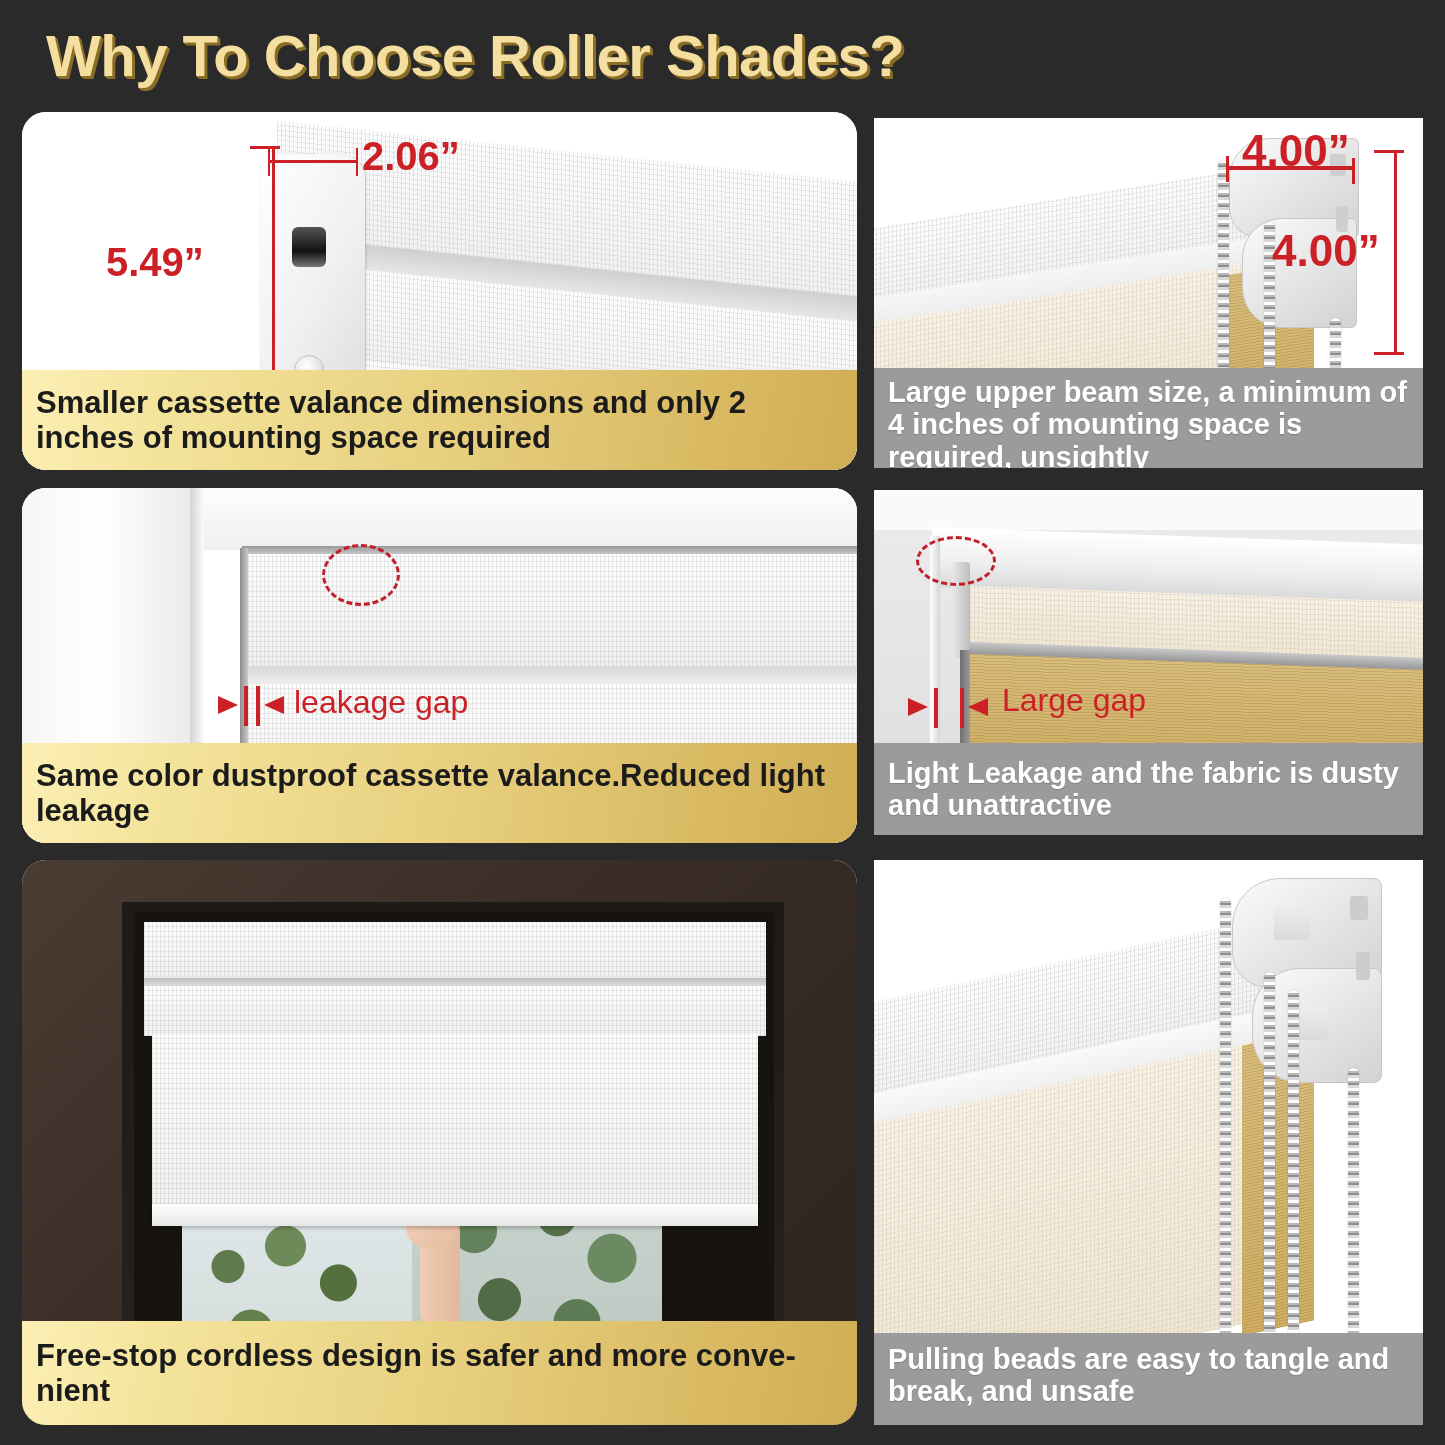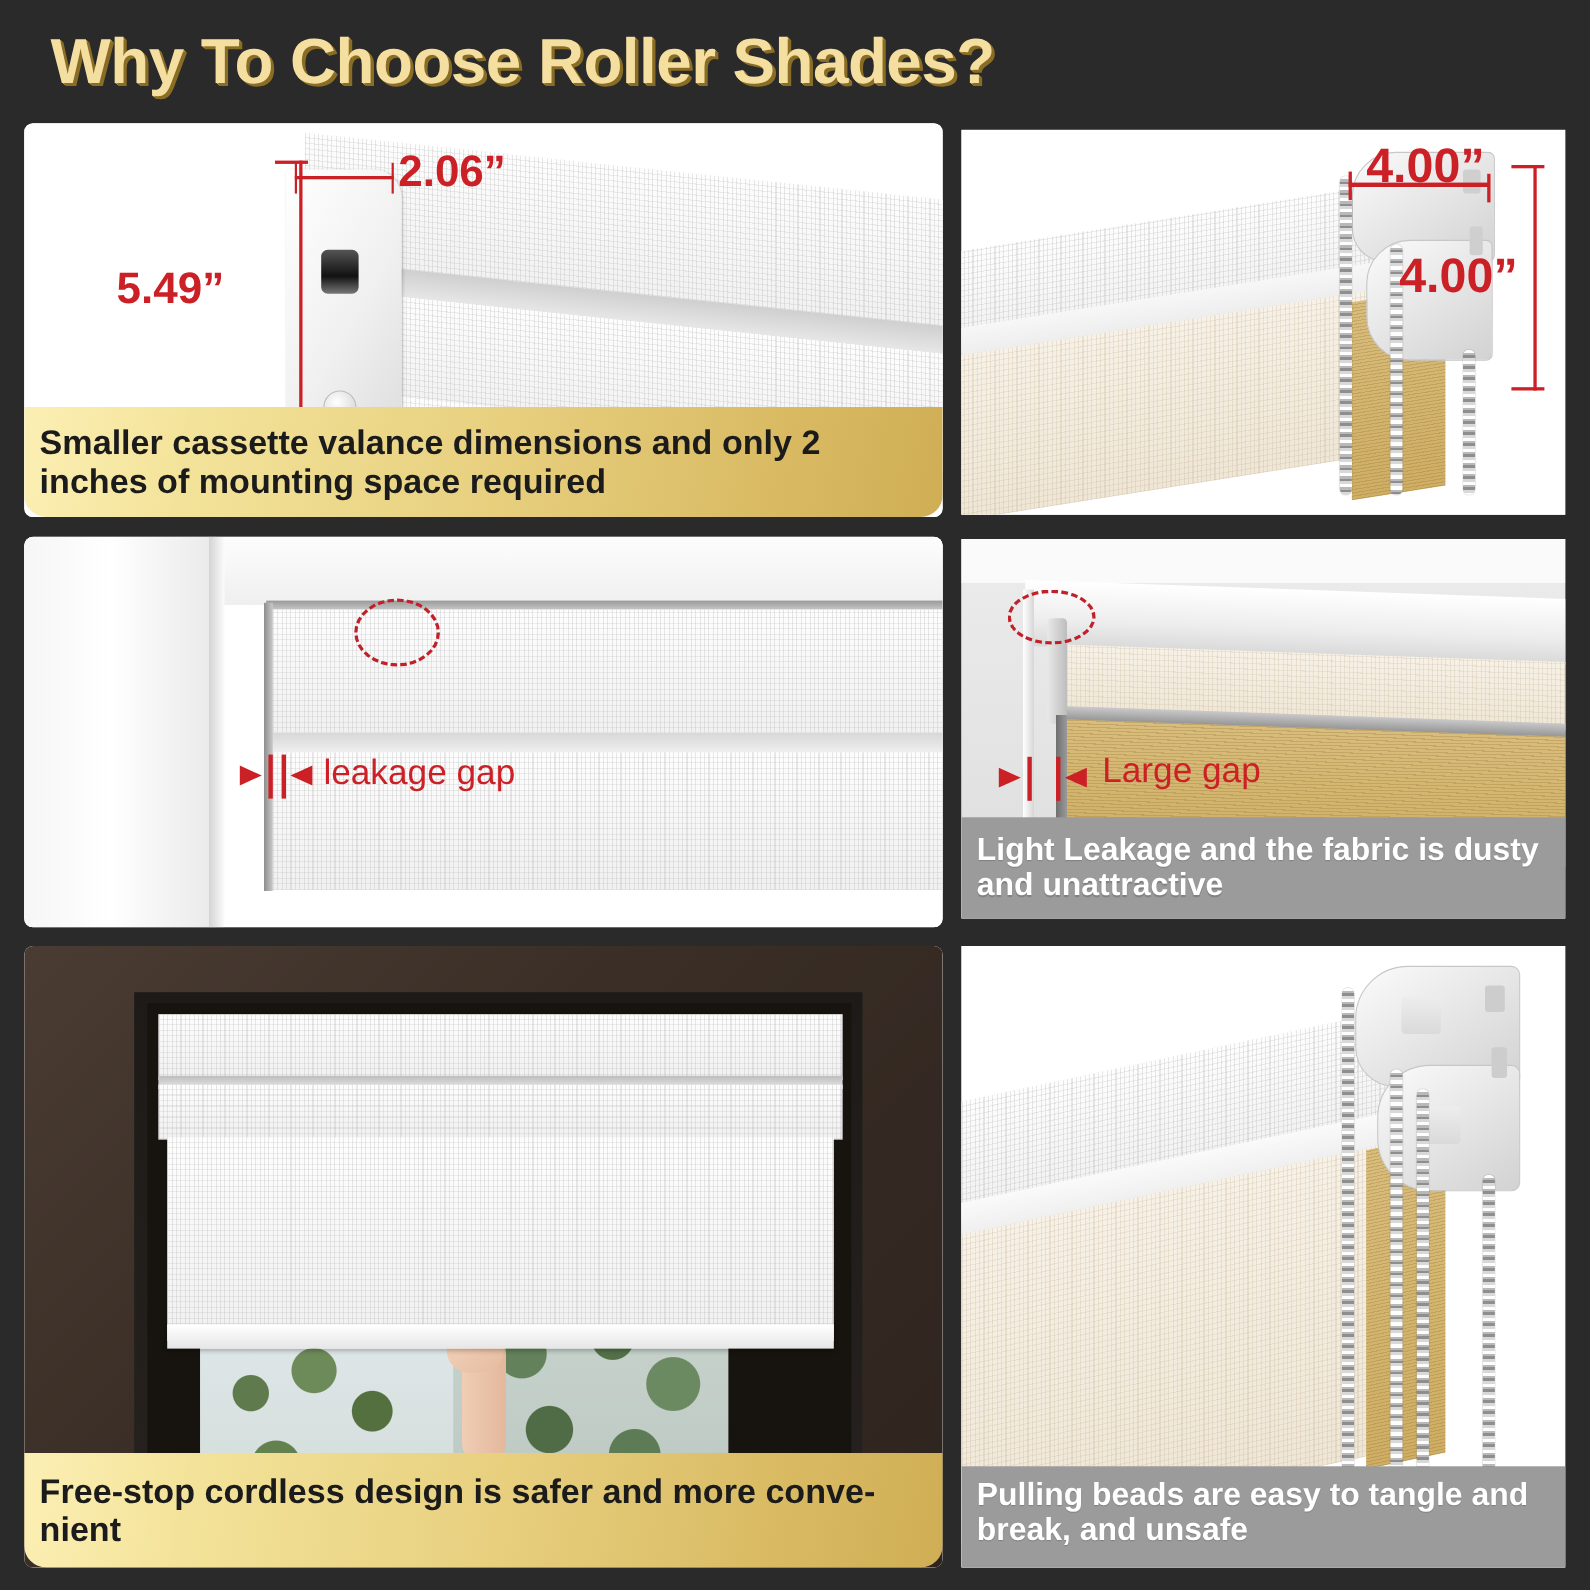--- a/index.html
+++ b/index.html
@@ -17,21 +17,21 @@
     position:absolute; left:32px; top:22px;
     font-size:58px; font-weight:bold; letter-spacing:-0.5px;
     color:#f4deA0;
     text-shadow: 3px 3px 0 #8a6d25, 2px 2px 0 #a8842f, 1px 1px 0 #c9a44a;
     white-space:nowrap;
     margin-left:14px;
   }
 
   
   .panel { position:absolute; overflow:hidden; background:#fff; }
-  .panel.left  { border-radius:8px; }
+  .panel.left  { border-radius:24px; }
   .panel.right { border-radius:0; }
 
   .r1.left  { left:22px;  top:112px;  width:835px; height:358px; }
   .r1.right { left:874px; top:118px;  width:549px; height:350px; }
   .r2.left  { left:22px;  top:488px;  width:835px; height:355px; }
   .r2.right { left:874px; top:490px;  width:549px; height:345px; }
   .r3.left  { left:22px;  top:860px;  width:835px; height:565px; }
   .r3.right { left:874px; top:860px;  width:549px; height:565px; }
 
   .photo { position:absolute; left:0; top:0; width:100%; height:100%; }
@@ -166,20 +166,21 @@
     <div class="dimline" style="left:352px;top:38px;width:3px;height:26px;"></div>
     <div class="dimline" style="left:352px;top:48px;width:128px;height:4px;"></div>
     <div class="dimline" style="left:478px;top:40px;width:3px;height:26px;"></div>
     <div class="dimlabel" style="left:368px;top:8px;font-size:44px;">4.00”</div>
 
     <div class="dimline" style="left:520px;top:32px;width:3px;height:205px;"></div>
     <div class="dimline" style="left:500px;top:32px;width:30px;height:3px;"></div>
     <div class="dimline" style="left:500px;top:234px;width:30px;height:3px;"></div>
     <div class="dimlabel" style="left:398px;top:108px;font-size:44px;">4.00”</div>
   </div>
+  <div class="caption gray">Large upper beam size, a minimum of 4 inches of mounting space is required, unsightly</div>
 </div>
 
 <div class="panel left r2">
   <div class="photo">
     <div class="bg-white"></div>
 
     <div style="position:absolute;left:0;top:0;width:175px;height:100%;
                 background:linear-gradient(90deg,#f6f6f6,#ffffff 45%,#e9e9e9);"></div>
     <div style="position:absolute;left:168px;top:0;width:14px;height:100%;
                 background:linear-gradient(90deg,#d4d4d4,#fbfbfb);"></div>
@@ -197,20 +198,21 @@
                 background:linear-gradient(90deg,#8d8d8d,#c9c9c9);"></div>
 
     <div class="ellipse-mark" style="left:300px;top:56px;width:78px;height:62px;"></div>
 
     <div class="gap-arrow r" style="left:196px;top:208px;"></div>
     <div class="gap-bar" style="left:222px;top:198px;height:40px;"></div>
     <div class="gap-bar" style="left:234px;top:198px;height:40px;"></div>
     <div class="gap-arrow l" style="left:242px;top:208px;"></div>
     <div class="gap-label" style="left:272px;top:196px;">leakage gap</div>
   </div>
+  <div class="caption gold">Same color dustproof cassette valance.Reduced light leakage</div>
 </div>
 
 <div class="panel right r2">
   <div class="photo">
     <div class="bg-lgray"></div>
     <div style="position:absolute;left:0;top:0;width:100%;height:40px;background:#fafafa;"></div>
 
     <div style="position:absolute;left:58px;top:46px;width:500px;height:60px;transform:skewY(2deg);
                 background:linear-gradient(180deg,#ffffff,#ededed 60%,#d8d8d8);border-radius:0 0 8px 8px;"></div>
 

